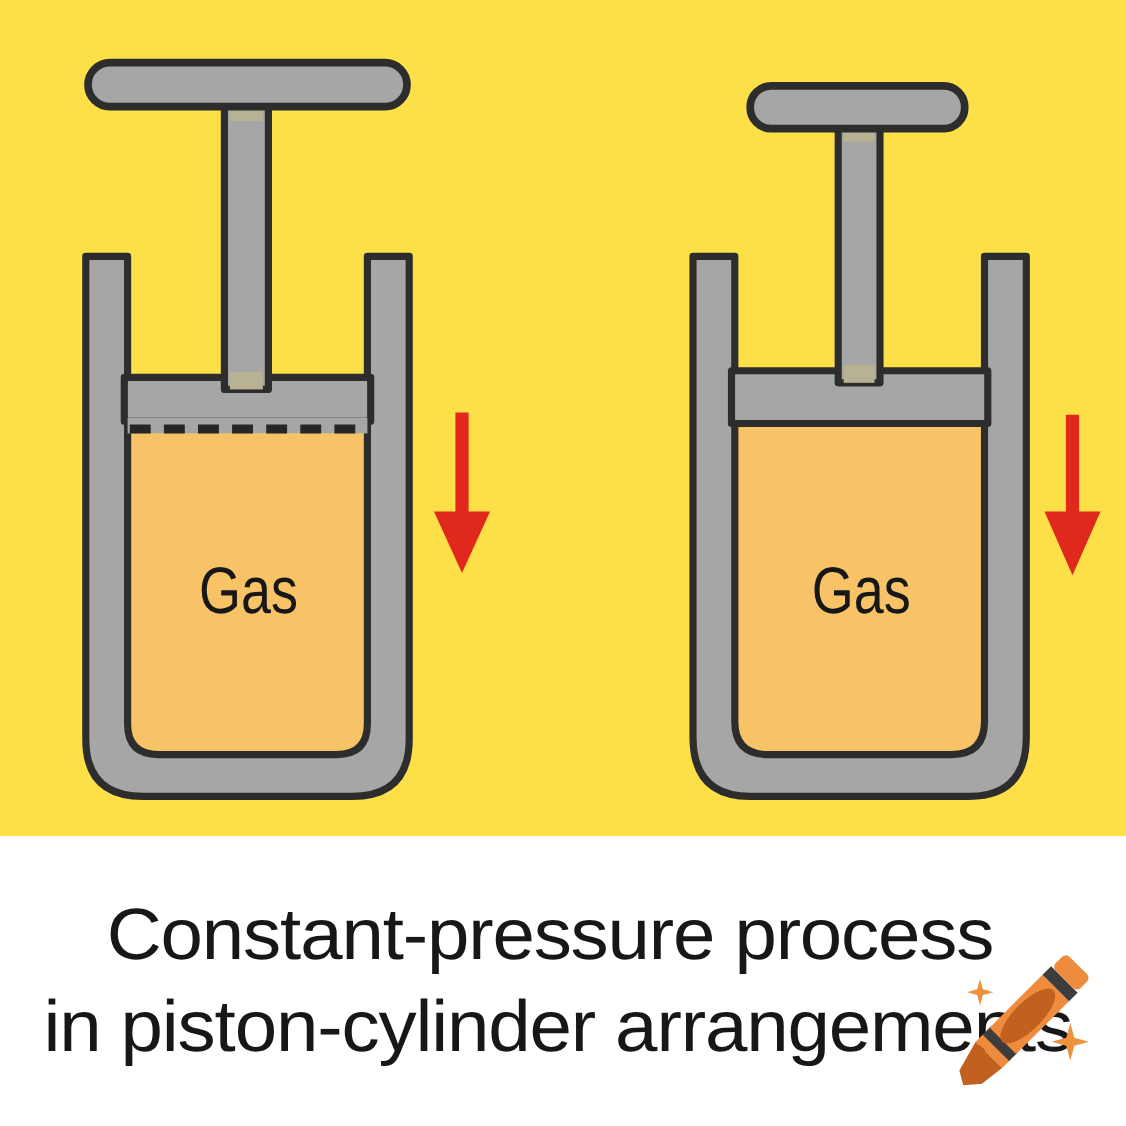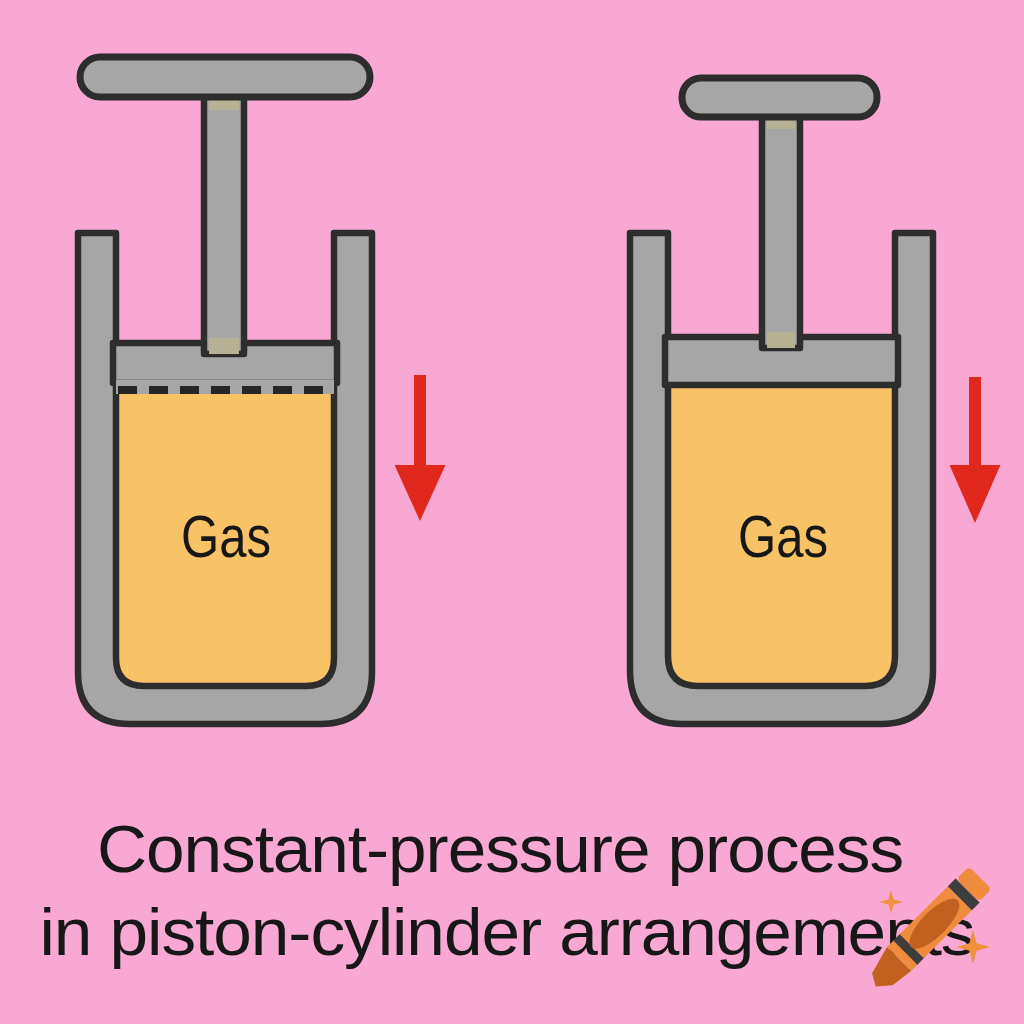--- a/index.html
+++ b/index.html
@@ -4,22 +4,22 @@
 <style>
   html, body { margin: 0; padding: 0; }
   body {
     width: 1024px; height: 1024px;
     background: #ffffff;
     font-family: "Liberation Sans", sans-serif;
     overflow: hidden;
   }
   #stage {
     position: relative;
-    width: 1024px; height: 1024px;
-    background: #f9a8d4;
+    width: 1024px; height: 760px;
+    background: #fde047;
   }
   #diagram-svg { position: absolute; left: 0; top: 0; }
   .gas-label {
     font-family: "Liberation Sans", sans-serif;
     font-size: 60px;
   }
   .caption-text {
     font-family: "Liberation Sans", sans-serif;
     font-size: 66px;
     letter-spacing: -1px;

